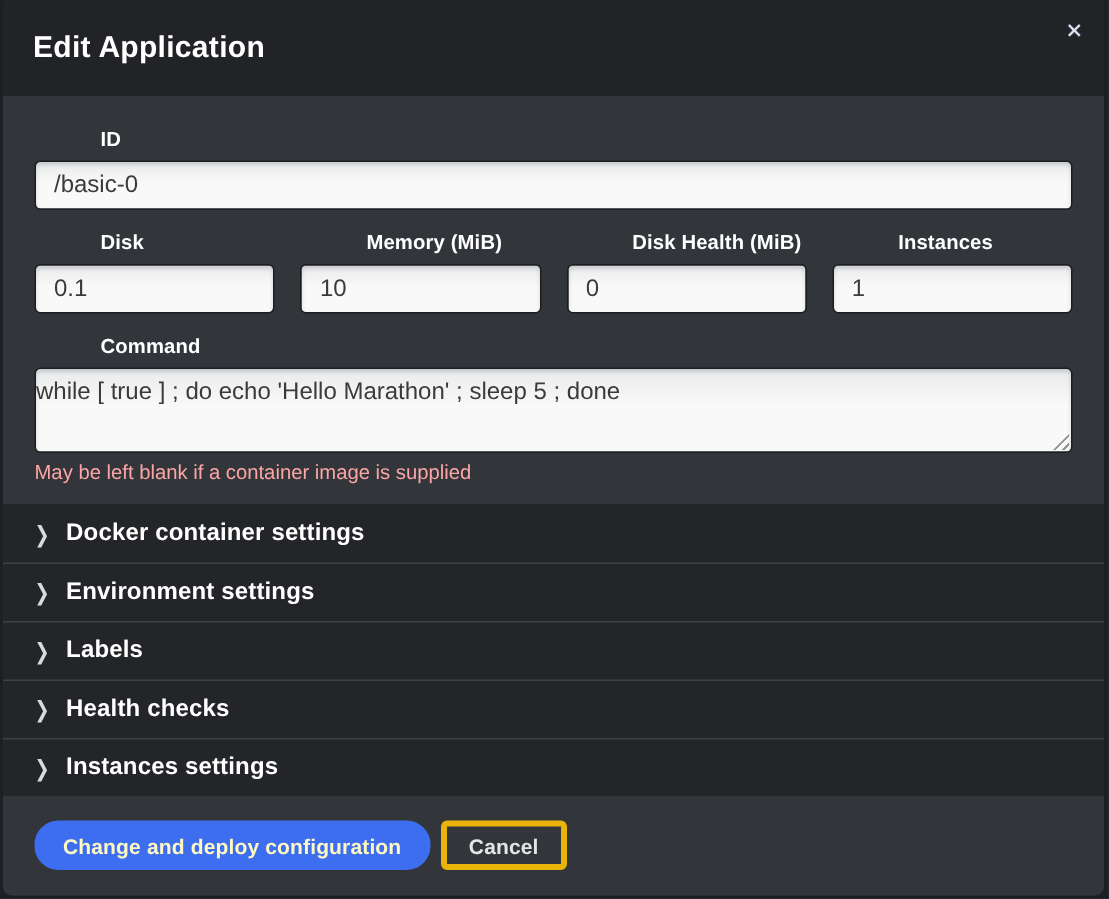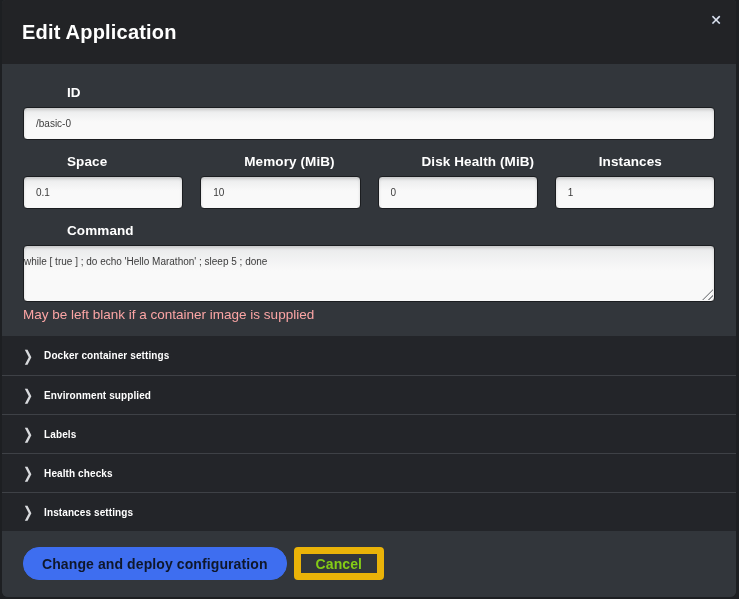--- a/index.html
+++ b/index.html
@@ -67,21 +67,21 @@
     padding-left: 44px;
   }
   .text-input {
     width: 100%;
     height: 33px;
     border: 1px solid #1b1d20;
     border-radius: 4px;
     background: linear-gradient(#e9eaeb, #f9f9f9 45%);
     box-shadow: inset 0 2px 3px rgba(0,0,0,.15);
     color: #3b3b3b;
-    font-size: 10px;
+    font-size: 16px;
     padding: 0 12px;
     font-family: "Liberation Sans", "DejaVu Sans", sans-serif;
     outline: none;
   }
   .field-row {
     display: grid;
     grid-template-columns: repeat(4, 1fr);
     column-gap: 17px;
     margin-bottom: 14px;
   }
@@ -123,21 +123,21 @@
   .chevron {
     color: #d8dadd;
     font-size: 12px;
     font-weight: 700;
     margin-right: 11px;
     line-height: 1;
     transform: scaleY(1.25);
   }
   .accordion-label {
     color: #ffffff;
-    font-size: 10px;
+    font-size: 16px;
     font-weight: 700;
     letter-spacing: .1px;
   }
   
   .modal-footer {
     background: #32363b;
     flex: 1 1 auto;
     padding: 16px 21px;
     display: flex;
     align-items: flex-start;
@@ -149,27 +149,27 @@
     font-size: 14px;
     font-weight: 700;
     font-family: "Liberation Sans", "DejaVu Sans", sans-serif;
     cursor: pointer;
     letter-spacing: .1px;
   }
   .btn-primary {
     background: #3e6ef0;
     border: 1px solid #3e6ef0;
     border-radius: 16px;
-    color: #0f172a;
+    color: #fef9c3;
     padding: 0 18px;
   }
   .btn-default {
     background: transparent;
-    border: 7px solid #eab308;
-    color: #84cc16;
+    border: 4px solid #eab308;
+    color: #e5e5e5;
     padding: 0 15px;
     margin-left: 1px;
   }
 </style>
 </head>
 <body>
 
 <div class="page">
   <div class="modal">
 
@@ -180,21 +180,21 @@
 
     <div class="modal-body">
 
       <div class="form-group">
         <label class="form-label">ID</label>
         <input type="text" class="text-input" value="/basic-0" style="">
       </div>
 
       <div class="field-row">
         <div class="form-group">
-          <label class="form-label">Space</label>
+          <label class="form-label">Disk</label>
           <input type="text" class="text-input" value="0.1" style="">
         </div>
         <div class="form-group">
           <label class="form-label">Memory (MiB)</label>
           <input type="text" class="text-input" value="10" style="">
         </div>
         <div class="form-group">
           <label class="form-label">Disk Health (MiB)</label>
           <input type="text" class="text-input" value="0" style="">
         </div>
@@ -215,21 +215,21 @@
 
     </div>
 
     <div class="accordion">
       <div class="accordion-row">
         <span class="chevron">❯</span>
         <span class="accordion-label">Docker container settings</span>
       </div>
       <div class="accordion-row">
         <span class="chevron">❯</span>
-        <span class="accordion-label">Environment supplied</span>
+        <span class="accordion-label">Environment settings</span>
       </div>
       <div class="accordion-row">
         <span class="chevron">❯</span>
         <span class="accordion-label">Labels</span>
       </div>
       <div class="accordion-row">
         <span class="chevron">❯</span>
         <span class="accordion-label">Health checks</span>
       </div>
       <div class="accordion-row">

